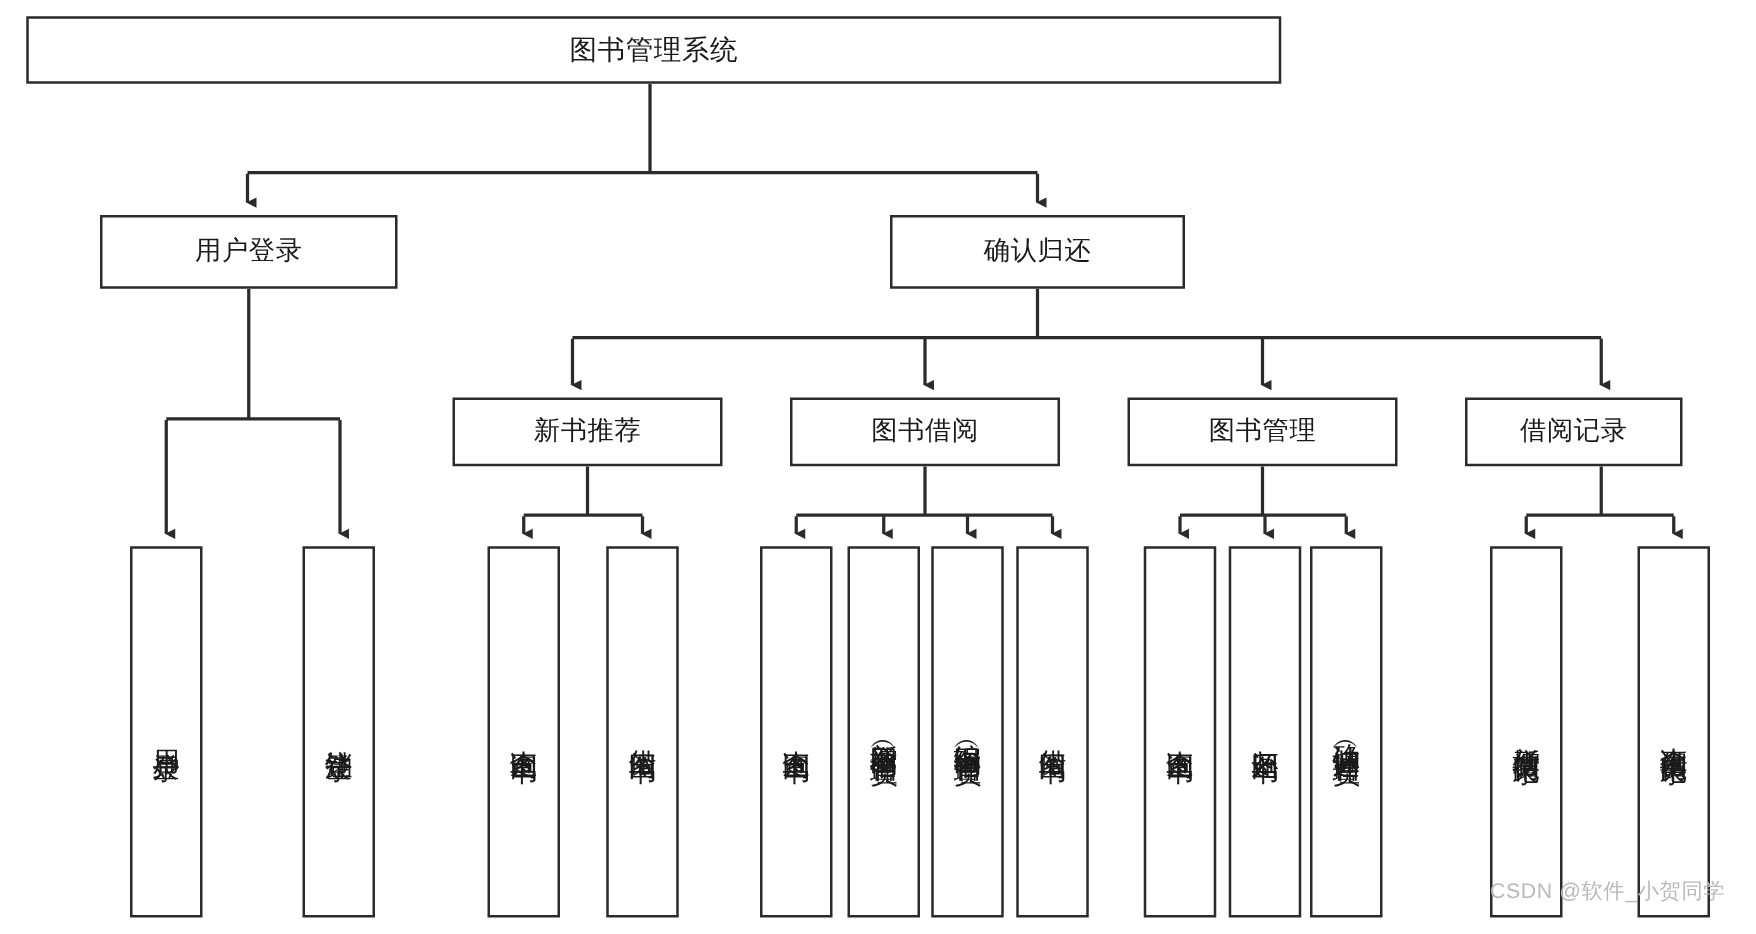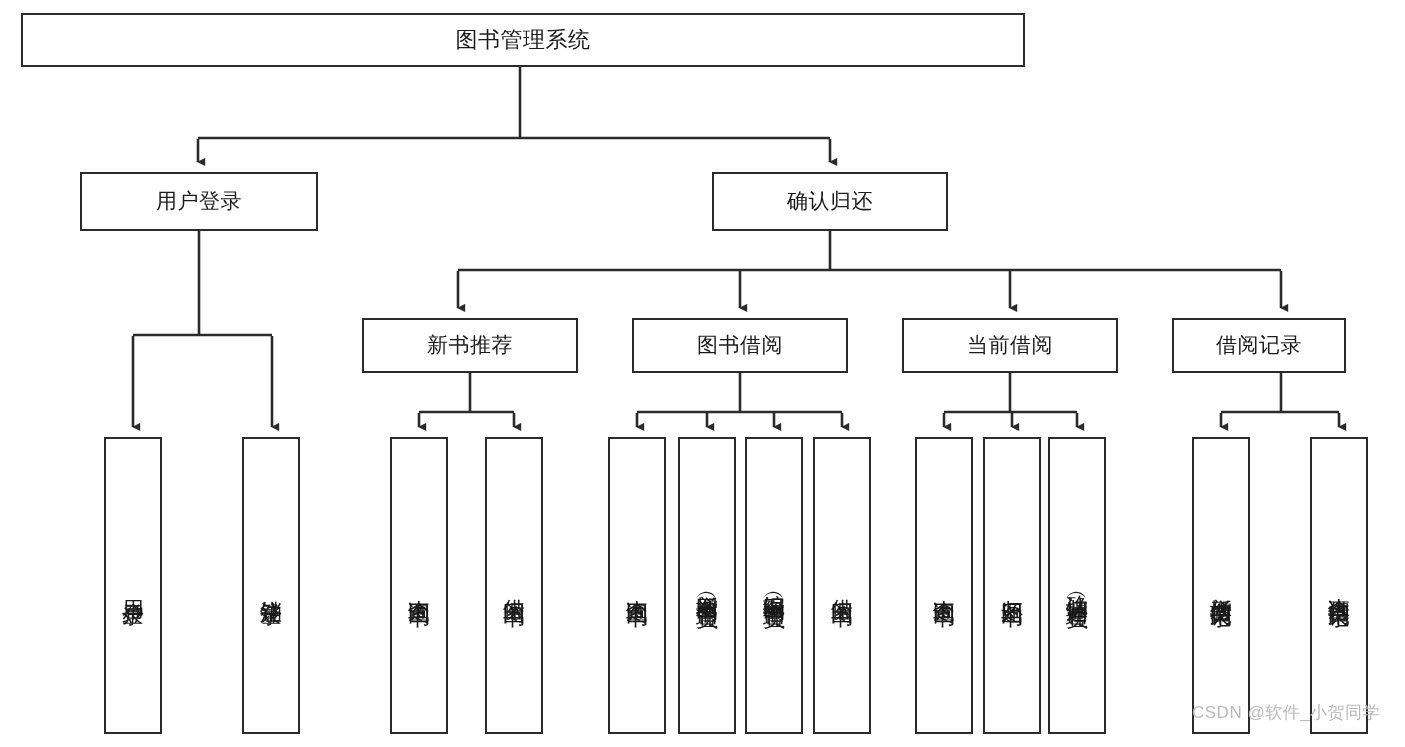--- a/index.html
+++ b/index.html
@@ -131,21 +131,21 @@
     <span class="lbl">确认归还</span>
   </div>
 
   <div class="node horizontal" style="left:632px; top:318px; width:216px; height:55px;">
     <span class="lbl">图书借阅</span>
   </div>
   <div class="node horizontal" style="left:362px; top:318px; width:216px; height:55px;">
     <span class="lbl">新书推荐</span>
   </div>
   <div class="node horizontal" style="left:902px; top:318px; width:216px; height:55px;">
-    <span class="lbl">当前借阅</span>
+    <span class="lbl">图书管理</span>
   </div>
   <div class="node horizontal" style="left:1172px; top:318px; width:174px; height:55px;">
     <span class="lbl">借阅记录</span>
   </div>
 
   <div class="node vertical" style="left:104px; top:437px; width:58px; height:297px;">
     <span class="lbl">用户登录</span>
   </div>
   <div class="node vertical" style="left:242px; top:437px; width:58px; height:297px;">
     <span class="lbl">注销登录</span>

